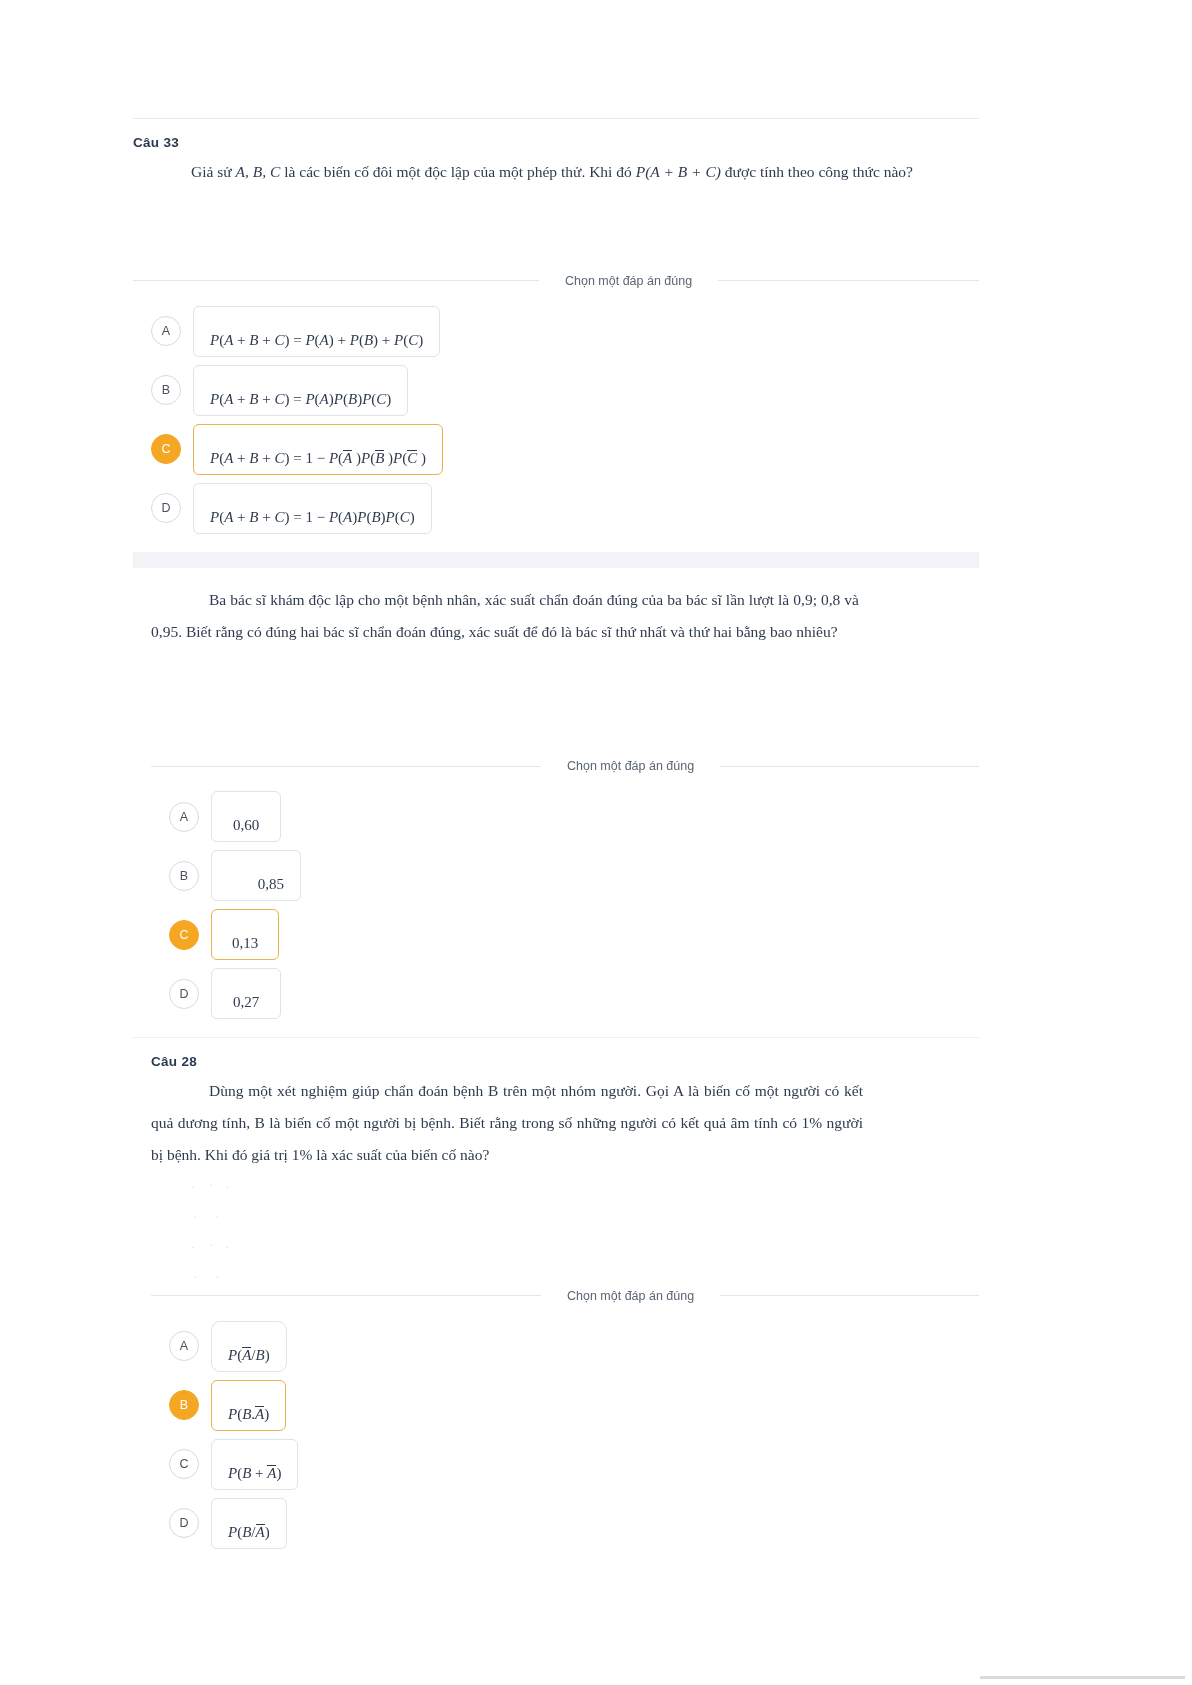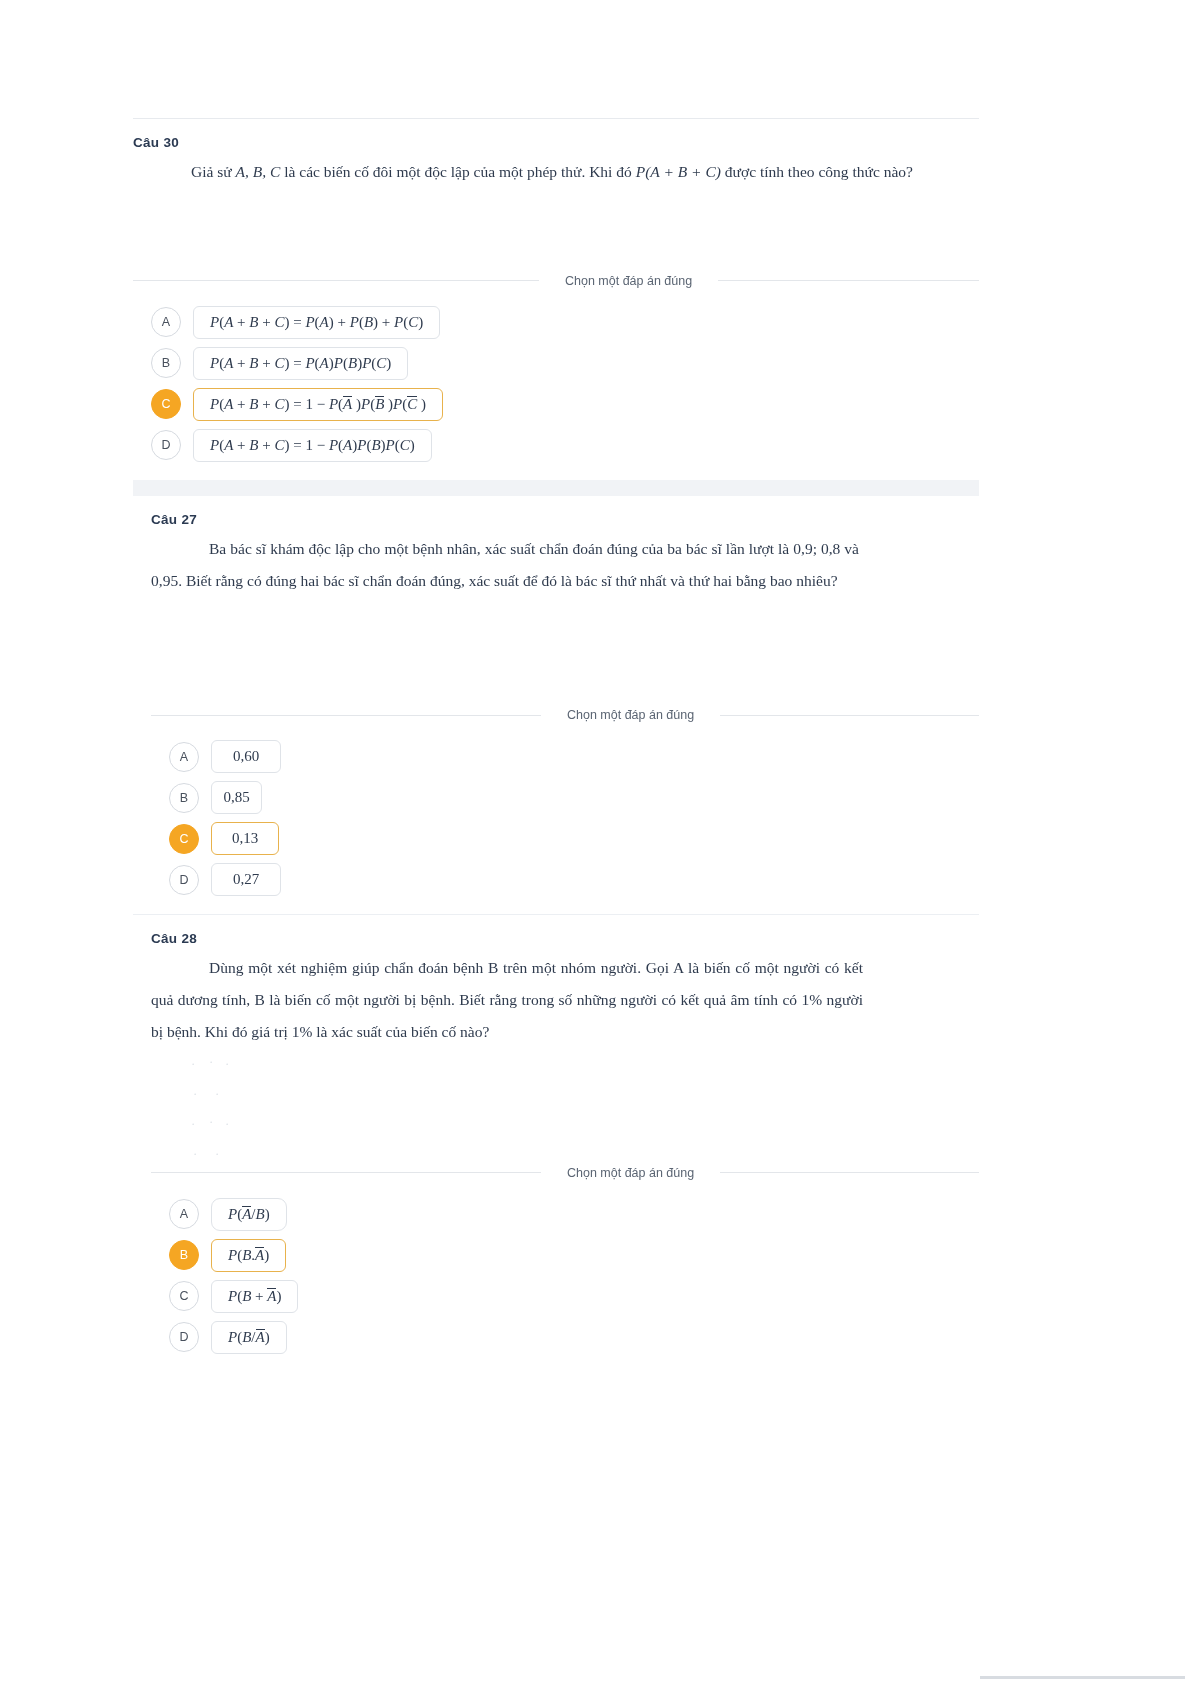--- a/index.html
+++ b/index.html
@@ -109,21 +109,21 @@
     display: flex;
     align-items: center;
     justify-content: center;
     font-family: "Liberation Serif", serif;
     font-size: 15px;
     color: #2f3b4e;
     box-sizing: border-box;
   }
   .opt-box.selected { border-color: #e8b24c; }
 
-  .math { font-family: "Liberation Serif", serif; font-style: normal; white-space: nowrap; }
+  .math { font-family: "Liberation Serif", serif; font-style: normal; white-space: nowrap; margin-top: 18px; }
   .math i { font-style: italic; }
   .ovl {
     display: inline-block;
     border-top: 1px solid #2f3b4e;
     padding-top: 0px;
     line-height: 1;
     font-style: italic;
   }
 
   
@@ -157,21 +157,21 @@
   }
 </style>
 </head>
 <body>
 
 <div class="page">
 
   <div class="top-rule"></div>
   <div class="question-block">
     <div class="q-inner">
-      <div class="q-label">Câu  30</div>
+      <div class="q-label">Câu  33</div>
       <div class="q-body"><span class="indent"></span><span>Giả sử </span><i>A, B, C</i><span> là các biến cố đôi một độc lập của một phép thử. Khi đó </span><i>P(A + B + C)</i><span> được tính theo công thức nào?</span></div>
       <div class="spacer-sm"></div>
     </div>
 
     <div class="choose-divider">
       <div class="line left"></div>
       <div class="cap">Chọn một đáp án đúng</div>
       <div class="line"></div>
     </div>
 
@@ -200,41 +200,40 @@
           <span class="math"><i>P</i>(<i>A</i>&nbsp;+&nbsp;<i>B</i>&nbsp;+&nbsp;<i>C</i>)&nbsp;=&nbsp;1&nbsp;−&nbsp;<i>P</i>(<i>A</i>)<i>P</i>(<i>B</i>)<i>P</i>(<i>C</i>)</span>
         </div>
       </div>
     </div>
   </div>
 
   <div class="band"></div>
 
   <div class="question-block" style="padding-left:18px;width:828px;">
     <div class="q-inner">
-      <div class="q-label">Câu  27</div>
       <div class="q-body" style="padding-right:120px;"><span class="indent"></span><span>Ba bác sĩ khám độc lập cho một bệnh nhân, xác suất chẩn đoán đúng của ba bác sĩ lần lượt là</span> <span>0,9; 0,8 và 0,95. Biết rằng có đúng hai bác sĩ chẩn đoán đúng, xác suất để đó là bác sĩ thứ nhất và thứ hai</span> <span>bằng bao nhiêu?</span></div>
       <div class="spacer-md"></div>
     </div>
 
     <div class="choose-divider" style="width:828px;">
       <div class="line left" style="flex:0 0 390px;"></div>
       <div class="cap">Chọn một đáp án đúng</div>
       <div class="line"></div>
     </div>
 
     <div class="options">
       <div class="option-row">
         <div class="opt-bullet">A</div>
         <div class="opt-box" style="width:70px;">
           <span class="math">0,60</span>
         </div>
       </div>
       <div class="option-row">
         <div class="opt-bullet">B</div>
-        <div class="opt-box" style="width:51px;">
+        <div class="opt-box" style="width:90px;justify-content:flex-end;">
           <span class="math">0,85</span>
         </div>
       </div>
       <div class="option-row">
         <div class="opt-bullet selected">C</div>
         <div class="opt-box selected" style="width:68px;">
           <span class="math">0,13</span>
         </div>
       </div>
       <div class="option-row">

